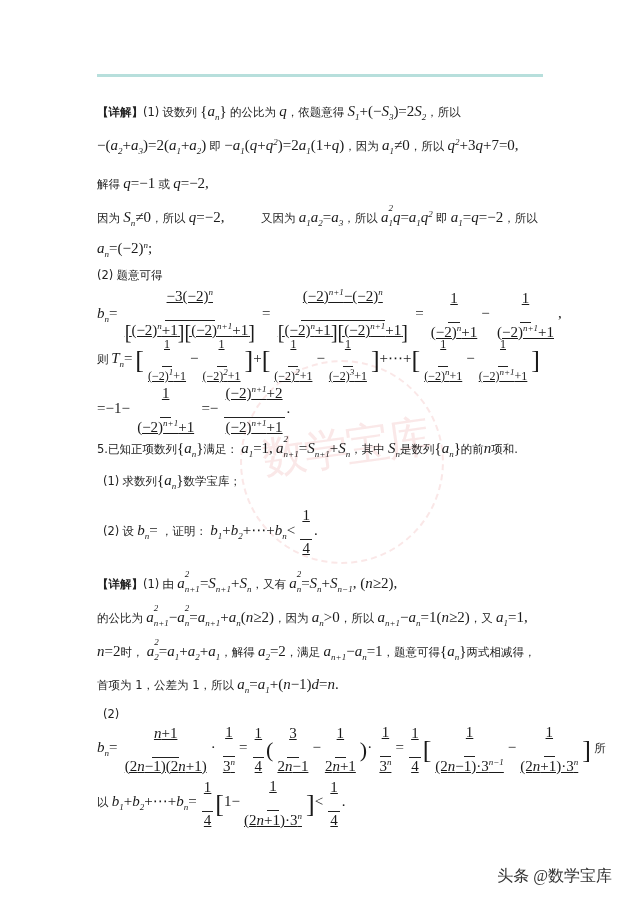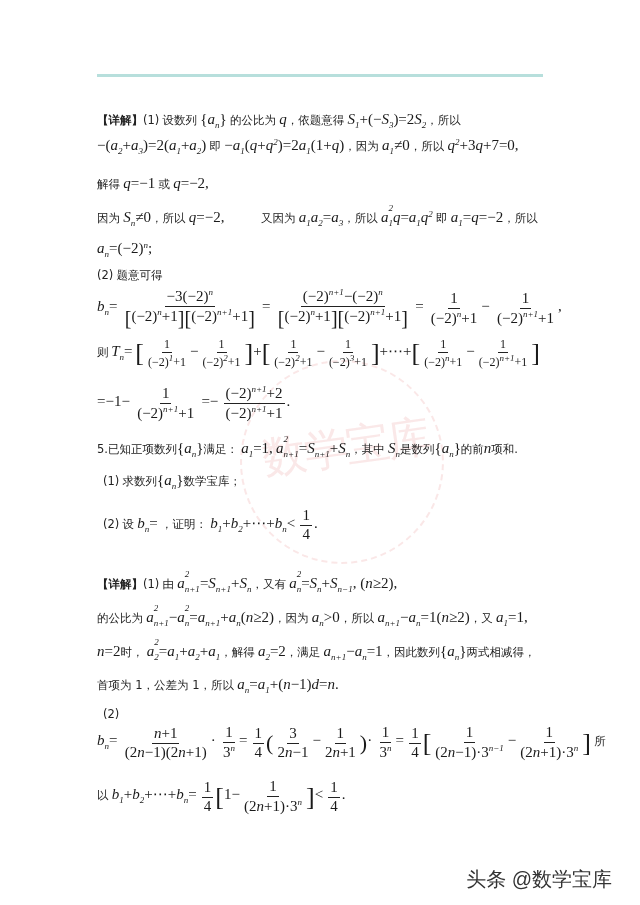--- a/index.html
+++ b/index.html
@@ -6,39 +6,39 @@
   body { width:640px; height:905px; position:relative; overflow:hidden;
          font-family:"Liberation Serif","DejaVu Serif",serif; color:#1a1a1a; }
   .rule { position:absolute; left:97px; top:74px; width:446px; height:3px; background:#b7dfdc; }
   .line { position:absolute; left:97px; font-size:13px; white-space:nowrap; line-height:1; }
   .cjk { font-family:"DejaVu Sans",sans-serif; font-size:11.5px; color:#222; }
   .m { font-family:"Liberation Serif",serif; font-style:italic; font-size:15px; }
   .n { font-family:"Liberation Serif",serif; font-style:normal; font-size:15px; }
   sub, sup { font-size:9px; font-style:italic; }
   .frac { display:inline-flex; flex-direction:column; align-items:center; vertical-align:middle; margin:0 2px; }
   .frac > span { display:block; padding:0 2px; text-align:center; }
-  .frac .num { border-bottom:1px solid #222; padding-bottom:2px; }
-  .frac .den { padding-top:1px; }
+  .frac .num { border-bottom:1px solid #222; padding-bottom:16px;text-decoration:underline; }
+  .frac .den { padding-top:1px;text-decoration:underline; }
   .br { font-family:"Liberation Serif",serif; font-size:26px; font-weight:200; vertical-align:middle; }
   .watermark { position:absolute; left:240px; top:360px; width:200px; height:200px; border-radius:50%;
                border:2px dashed rgba(225,120,120,0.18); pointer-events:none; }
   .watermark-text { position:absolute; left:262px; top:418px; font-family:"DejaVu Sans",sans-serif;
                font-size:44px; color:rgba(225,110,110,0.16); transform:rotate(-8deg); pointer-events:none; letter-spacing:-2px; }
-  .footer { position:absolute; right:28px; top:866px; font-family:Liberation Sans, sans-serif; font-size:20px; color:#333;
+  .footer { position:absolute; right:28px; top:866px; font-family:Liberation Serif, serif; font-size:16px; color:#333;
             text-shadow:0 0 2px #fff; }
 </style>
 </head>
 <body>
 
 <div class="rule"></div>
 
 <div class="watermark"></div>
 <div class="watermark-text">数学宝库</div>
 
-<div class="line" style="top:112px">
+<div class="line" style="top:104px">
   <span class="cjk" style="font-weight:bold">【详解】</span><span class="cjk">(1)</span>
   <span class="cjk">设数列</span>
   <span class="n">{</span><span class="m">a<sub>n</sub></span><span class="n">}</span>
   <span class="cjk">的公比为</span> <span class="m">q</span><span class="cjk">，依题意得</span>
   <span class="m">S<sub>1</sub></span><span class="n">+(−</span><span class="m">S<sub>3</sub></span><span class="n">)=2</span><span class="m">S<sub>2</sub></span><span class="cjk">，所以</span>
 </div>
 
 <div class="line" style="top:138px">
   <span class="n">−(</span><span class="m">a<sub>2</sub></span><span class="n">+</span><span class="m">a<sub>3</sub></span><span class="n">)=2(</span><span class="m">a<sub>1</sub></span><span class="n">+</span><span class="m">a<sub>2</sub></span><span class="n">)</span>
   <span class="cjk">即</span>
@@ -168,21 +168,21 @@
   <span class="m">a</span><sub style="position:relative"><sup style="position:absolute;top:-14px;left:0">2</sup>n+1</sub><span class="n">−</span><span class="m">a</span><sub style="position:relative"><sup style="position:absolute;top:-14px;left:0">2</sup>n</sub><span class="n">=</span><span class="m">a<sub>n+1</sub></span><span class="n">+</span><span class="m">a<sub>n</sub></span><span class="n">(</span><span class="m">n</span><span class="n">≥2)</span><span class="cjk">，因为</span>
   <span class="m">a<sub>n</sub></span><span class="n">&gt;0</span><span class="cjk">，所以</span>
   <span class="m">a<sub>n+1</sub></span><span class="n">−</span><span class="m">a<sub>n</sub></span><span class="n">=1(</span><span class="m">n</span><span class="n">≥2)</span><span class="cjk">，又</span>
   <span class="m">a<sub>1</sub></span><span class="n">=1,</span>
 </div>
 
 <div class="line" style="top:644px">
   <span class="m">n</span><span class="n">=2</span><span class="cjk">时，</span>
   <span class="m">a</span><sub style="position:relative"><sup style="position:absolute;top:-14px;left:0">2</sup>2</sub><span class="n">=</span><span class="m">a<sub>1</sub></span><span class="n">+</span><span class="m">a<sub>2</sub></span><span class="n">+</span><span class="m">a<sub>1</sub></span><span class="cjk">，解得</span>
   <span class="m">a<sub>2</sub></span><span class="n">=2</span><span class="cjk">，满足</span>
-  <span class="m">a<sub>n+1</sub></span><span class="n">−</span><span class="m">a<sub>n</sub></span><span class="n">=1</span><span class="cjk">，因此数列</span><span class="n">{</span><span class="m">a<sub>n</sub></span><span class="n">}</span><span class="cjk">两式相减得，</span>
+  <span class="m">a<sub>n+1</sub></span><span class="n">−</span><span class="m">a<sub>n</sub></span><span class="n">=1</span><span class="cjk">，题意可得</span><span class="n">{</span><span class="m">a<sub>n</sub></span><span class="n">}</span><span class="cjk">两式相减得，</span>
 </div>
 
 <div class="line" style="top:677px">
   <span class="cjk">首项为 1，公差为 1，所以</span>
   <span class="m">a<sub>n</sub></span><span class="n">=</span><span class="m">a<sub>1</sub></span><span class="n">+(</span><span class="m">n</span><span class="n">−1)</span><span class="m">d</span><span class="n">=</span><span class="m">n</span><span class="n">.</span>
 </div>
 
 <div class="line" style="top:707px;left:103px">
   <span class="cjk">(2)</span>
 </div>

